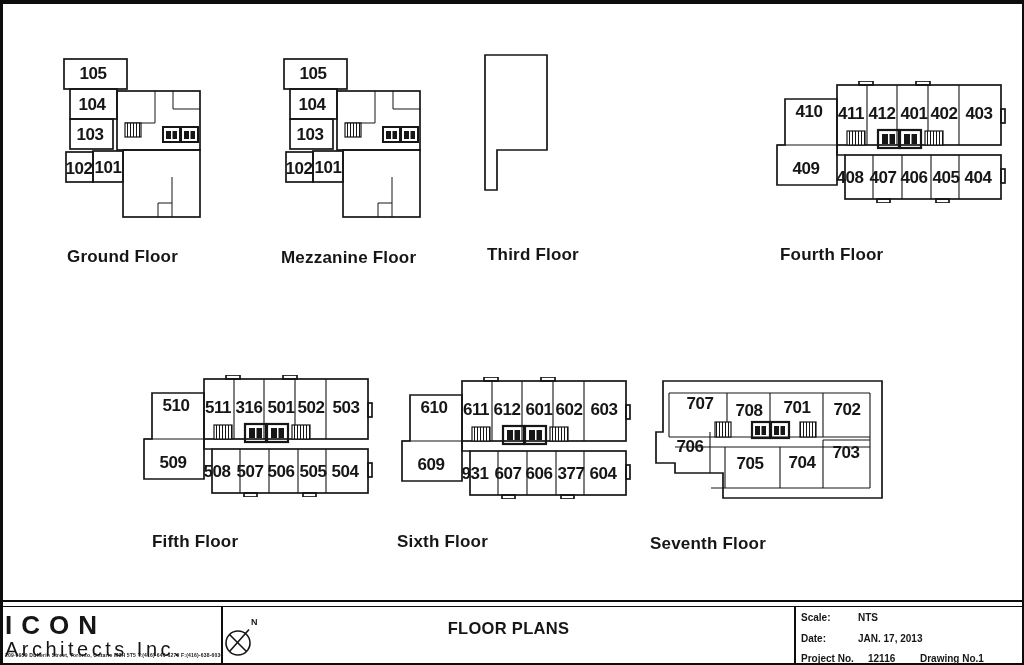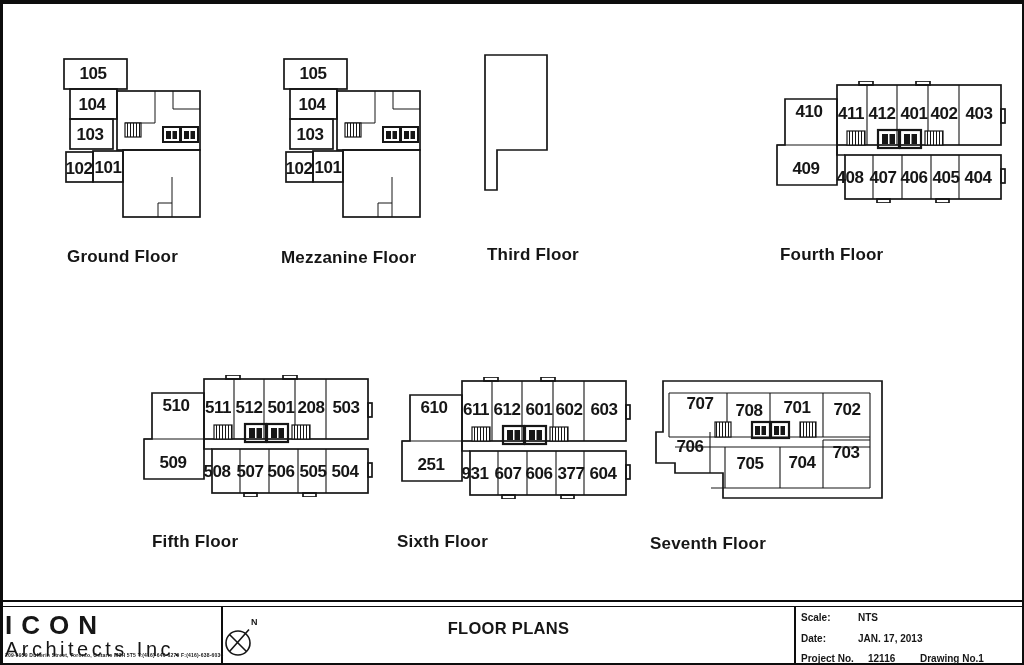--- a/index.html
+++ b/index.html
@@ -173,44 +173,44 @@
   <span class="unum" style="left:205px;top:96px">404</span>
 </section>
 <div class="flabel" style="left:780px;top:245px">Fourth Floor</div>
 
 <section class="floor" style="left:140px;top:375px;width:234px;height:122px">
   <svg width="234" height="122">
       <use href="#tower-plan"></use>
     </svg>
   <span class="unum" style="left:36px;top:30px">510</span>
   <span class="unum" style="left:78px;top:32px">511</span>
-  <span class="unum" style="left:109px;top:32px">512</span>
+  <span class="unum" style="left:109px;top:32px">316</span>
   <span class="unum" style="left:141px;top:32px">501</span>
-  <span class="unum" style="left:171px;top:32px">208</span>
+  <span class="unum" style="left:171px;top:32px">502</span>
   <span class="unum" style="left:206px;top:32px">503</span>
   <span class="unum" style="left:33px;top:87px">509</span>
   <span class="unum" style="left:77px;top:96px">508</span>
   <span class="unum" style="left:110px;top:96px">507</span>
   <span class="unum" style="left:141px;top:96px">506</span>
   <span class="unum" style="left:173px;top:96px">505</span>
   <span class="unum" style="left:205px;top:96px">504</span>
 </section>
 <div class="flabel" style="left:152px;top:532px">Fifth Floor</div>
 
 <section class="floor" style="left:398px;top:377px;width:234px;height:122px">
   <svg width="234" height="122">
       <use href="#tower-plan"></use>
     </svg>
   <span class="unum" style="left:36px;top:30px">610</span>
   <span class="unum" style="left:78px;top:32px">611</span>
   <span class="unum" style="left:109px;top:32px">612</span>
   <span class="unum" style="left:141px;top:32px">601</span>
   <span class="unum" style="left:171px;top:32px">602</span>
   <span class="unum" style="left:206px;top:32px">603</span>
-  <span class="unum" style="left:33px;top:87px">251</span>
+  <span class="unum" style="left:33px;top:87px">609</span>
   <span class="unum" style="left:77px;top:96px">931</span>
   <span class="unum" style="left:110px;top:96px">607</span>
   <span class="unum" style="left:141px;top:96px">606</span>
   <span class="unum" style="left:173px;top:96px">377</span>
   <span class="unum" style="left:205px;top:96px">604</span>
 </section>
 <div class="flabel" style="left:397px;top:532px">Sixth Floor</div>
 
 <section class="floor" style="left:655px;top:380px;width:228px;height:120px">
   <svg width="228" height="120">

